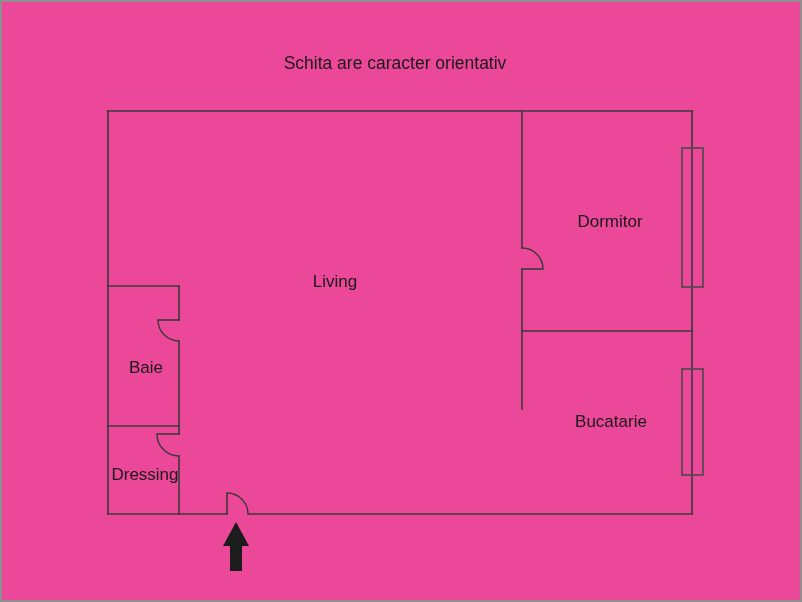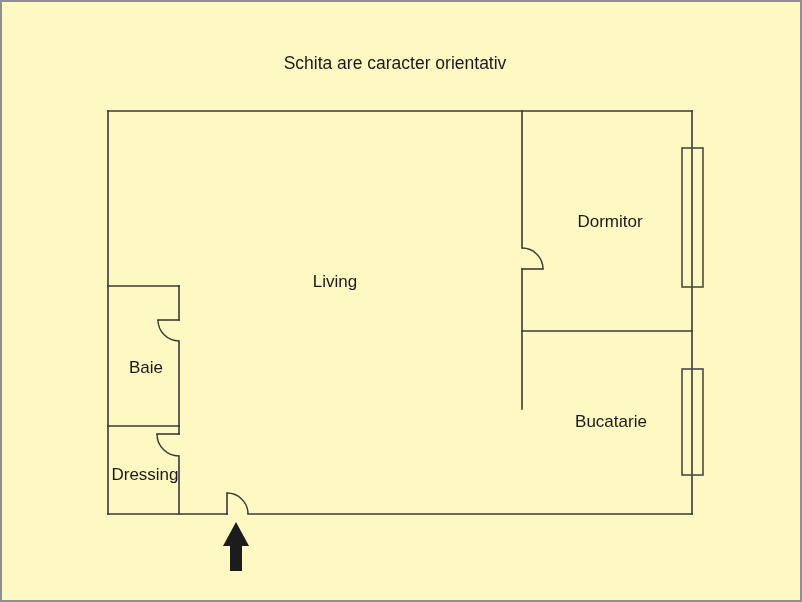--- a/index.html
+++ b/index.html
@@ -5,21 +5,21 @@
   html, body {
     margin: 0;
     padding: 0;
     background: #ffffff;
     font-family: "Liberation Sans", "DejaVu Sans", sans-serif;
   }
   #canvas {
     position: relative;
     width: 802px;
     height: 602px;
-    background: #fef9c3;
+    background: #ec4899;
     box-sizing: border-box;
     border: 2px solid var(--border, #8f8f8f);
     overflow: hidden;
   }
   svg { display: block; }
   .wall {
     stroke: var(--wall, #3a3a3a);
     stroke-width: 1.6;
     fill: none;
     stroke-linecap: square;

